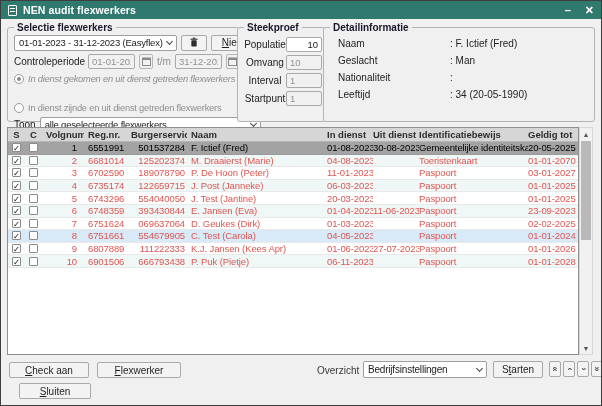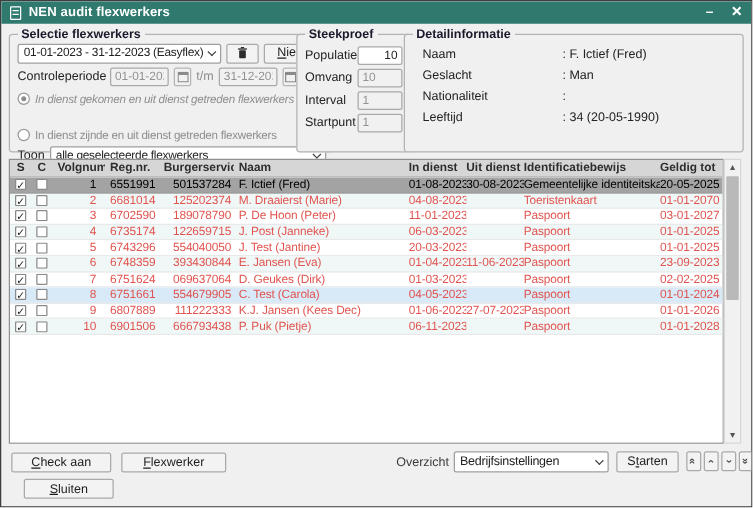--- a/index.html
+++ b/index.html
@@ -51,21 +51,21 @@
          font-family:inherit; font-size:9.5px; padding:0 3px; color:#222; }
   .inp.dis { background:#f1f1f1; color:#929292; }
   .radio { width:10px; height:10px; border:1px solid #9a9a9a; border-radius:50%; background:#fff; position:relative; flex:0 0 auto;}
   .radio.sel::after { content:''; position:absolute; inset:2px; border-radius:50%; background:#8b8b8b; }
   .graytext { color:#8e8e8e; }
   .icon-btn { width:24px; display:inline-flex; align-items:center; justify-content:center; }
   .cal-btn { width:14px; height:15px; padding:0; background:#f1f1f1; border:1px solid #b5b5b5; border-radius:2px;
              display:inline-flex; align-items:center; justify-content:center; }
   
   .sp-row { display:flex; align-items:center; margin:3px 0; height:15px; }
-  .sp-row .lbl { width:42px; }
+  .sp-row .lbl { width:42px;text-align:center; }
   .sp-row .inp { width:36px; text-align:right; }
   .sp-row.disabled .inp { background:#f1f1f1; color:#929292; text-align:left; }
   
   .dt-row { display:flex; align-items:flex-start; margin:4px 0 6px 8px; }
   .dt-row .lbl { width:112px; }
   
   .table {
     position:absolute; left:6px; top:126px; width:572px; bottom:50px;
     border:1px solid #8f8f8f; background:#fff; display:flex; flex-direction:column; overflow:hidden;
   }
@@ -384,21 +384,21 @@
         <div class="trow">
           <span class="cell c-s">
             <span class="cb checked">✓</span>
           </span>
           <span class="cell c-c">
             <span class="cb"></span>
           </span>
           <span class="cell c-volg">9</span>
           <span class="cell c-reg">6807889</span>
           <span class="cell c-bsn">111222333</span>
-          <span class="cell c-naam">K.J. Jansen (Kees Dec)</span>
+          <span class="cell c-naam">K.J. Jansen (Kees Apr)</span>
           <span class="cell c-in">01-06-2023</span>
           <span class="cell c-uit">27-07-2023</span>
           <span class="cell c-id">Paspoort</span>
           <span class="cell c-geld">01-01-2026</span>
         </div>
 
         <div class="trow">
           <span class="cell c-s">
             <span class="cb checked">✓</span>
           </span>

